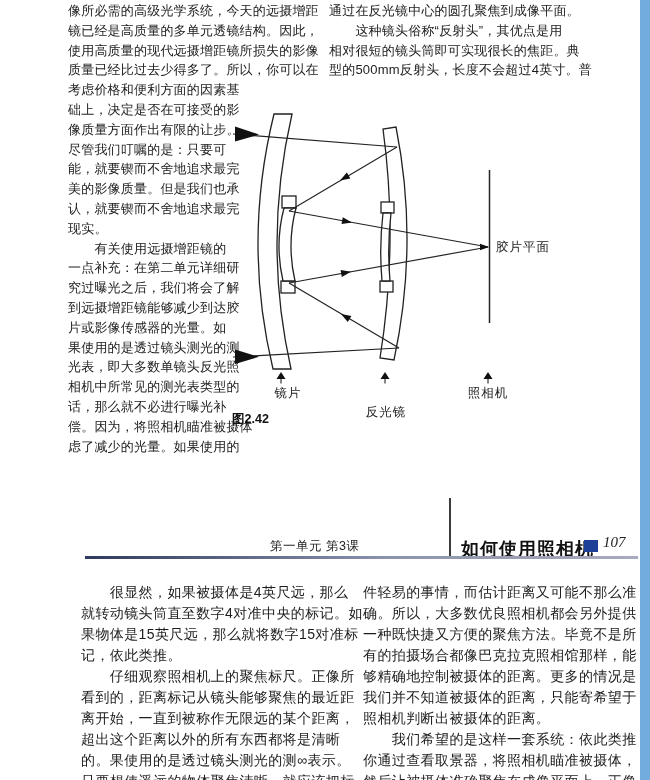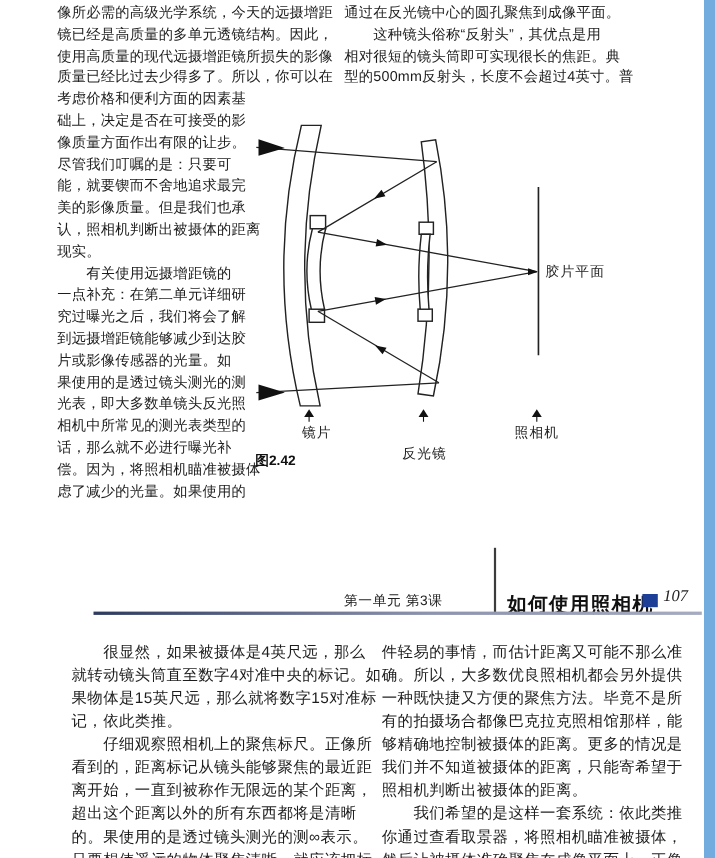--- a/index.html
+++ b/index.html
@@ -1,35 +1,35 @@
 <!DOCTYPE html>
 <html><head>
 <meta charset="utf-8">
 <style>
   html,body{margin:0;padding:0;}
   body{
     width:650px;height:780px;position:relative;overflow:hidden;
     background:#ffffff;color:#1c1c1c;
     font-family:"Liberation Sans","DejaVu Sans",sans-serif;
   }
-  .col{position:absolute;}
+  .col{position:absolute;margin-left:16px;}
   .tline{white-space:pre;}
   #top-left-col,#top-right-col{font-size:13px;line-height:19.8px;letter-spacing:0.2px;}
   #top-left-col{left:52px;top:1px;}
   #top-right-col{left:313px;top:1px;}
   #bottom-left-col,#bottom-right-col{font-size:14px;line-height:21px;letter-spacing:0.4px;}
   #bottom-left-col{left:65px;top:582px;}
   #bottom-right-col{left:347px;top:582px;}
 
   #figure-svg{position:absolute;left:225px;top:105px;width:330px;height:330px;}
   .fig-label{position:absolute;font-size:12.5px;color:#222;letter-spacing:1px;white-space:pre;text-align:center;}
   .centered{transform:translateX(-50%);}
   #fig-caption{position:absolute;left:232px;top:411px;font-size:12.5px;font-weight:bold;color:#111;}
 
-  #footer-section{position:absolute;left:270px;top:538px;width:175px;text-align:center;font-size:12.5px;color:#222;letter-spacing:0.5px;}
+  #footer-section{position:absolute;left:270px;top:538px;width:175px;text-align:left;font-size:12.5px;color:#222;letter-spacing:0.5px;}
   #footer-divider{position:absolute;left:449px;top:498px;width:2px;height:60px;background:#3c3c3c;}
   #footer-chapter{position:absolute;left:461px;top:537px;font-size:18px;font-weight:bold;color:#111;letter-spacing:1px;}
   #footer-square{position:absolute;left:584px;top:540px;width:14px;height:12px;background:#1e3f96;}
   #footer-page{position:absolute;left:603px;top:534px;font-family:"Liberation Serif","DejaVu Serif",serif;font-style:italic;font-size:15px;color:#222;}
   #footer-rule{position:absolute;left:85px;top:556px;width:553px;height:3px;background:linear-gradient(90deg,#2e3a5e,#8d93ad 55%,#a7abc0);}
 
   #blue-band{position:absolute;left:640px;top:0;width:10px;height:780px;background:#72abdd;}
 </style>
 </head>
 <body>
@@ -38,21 +38,21 @@
     <div class="tline">像所必需的高级光学系统，今天的远摄增距</div>
     <div class="tline">镜已经是高质量的多单元透镜结构。因此，</div>
     <div class="tline">使用高质量的现代远摄增距镜所损失的影像</div>
     <div class="tline">质量已经比过去少得多了。所以，你可以在</div>
     <div class="tline">考虑价格和便利方面的因素基</div>
     <div class="tline">础上，决定是否在可接受的影</div>
     <div class="tline">像质量方面作出有限的让步。</div>
     <div class="tline">尽管我们叮嘱的是：只要可</div>
     <div class="tline">能，就要锲而不舍地追求最完</div>
     <div class="tline">美的影像质量。但是我们也承</div>
-    <div class="tline">认，照相机判断出被摄体的距离</div>
+    <div class="tline">认，就要锲而不舍地追求最完</div>
     <div class="tline">现实。</div>
     <div class="tline">　　有关使用远摄增距镜的</div>
     <div class="tline">一点补充：在第二单元详细研</div>
     <div class="tline">究过曝光之后，我们将会了解</div>
     <div class="tline">到远摄增距镜能够减少到达胶</div>
     <div class="tline">片或影像传感器的光量。如</div>
     <div class="tline">果使用的是透过镜头测光的测</div>
     <div class="tline">光表，即大多数单镜头反光照</div>
     <div class="tline">相机中所常见的测光表类型的</div>
     <div class="tline">话，那么就不必进行曝光补</div>

